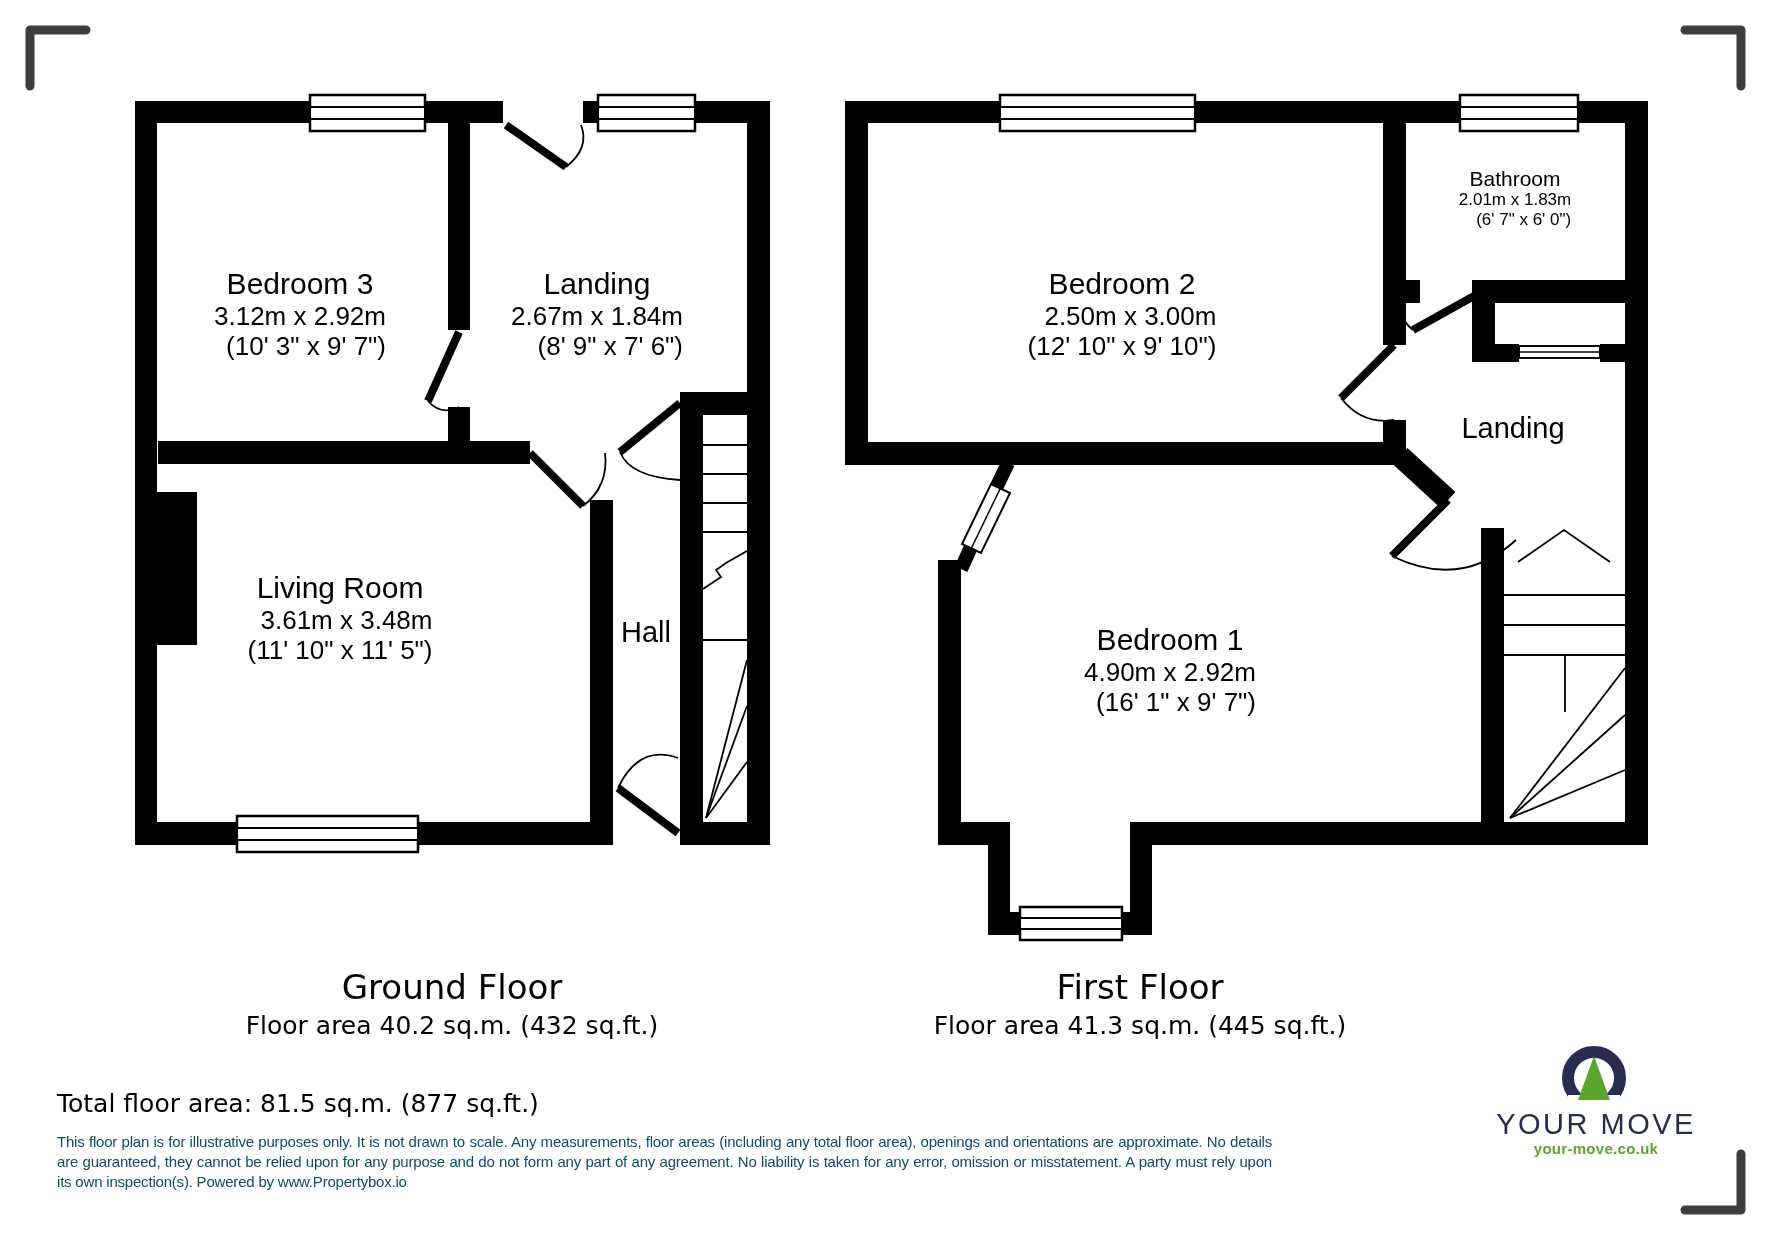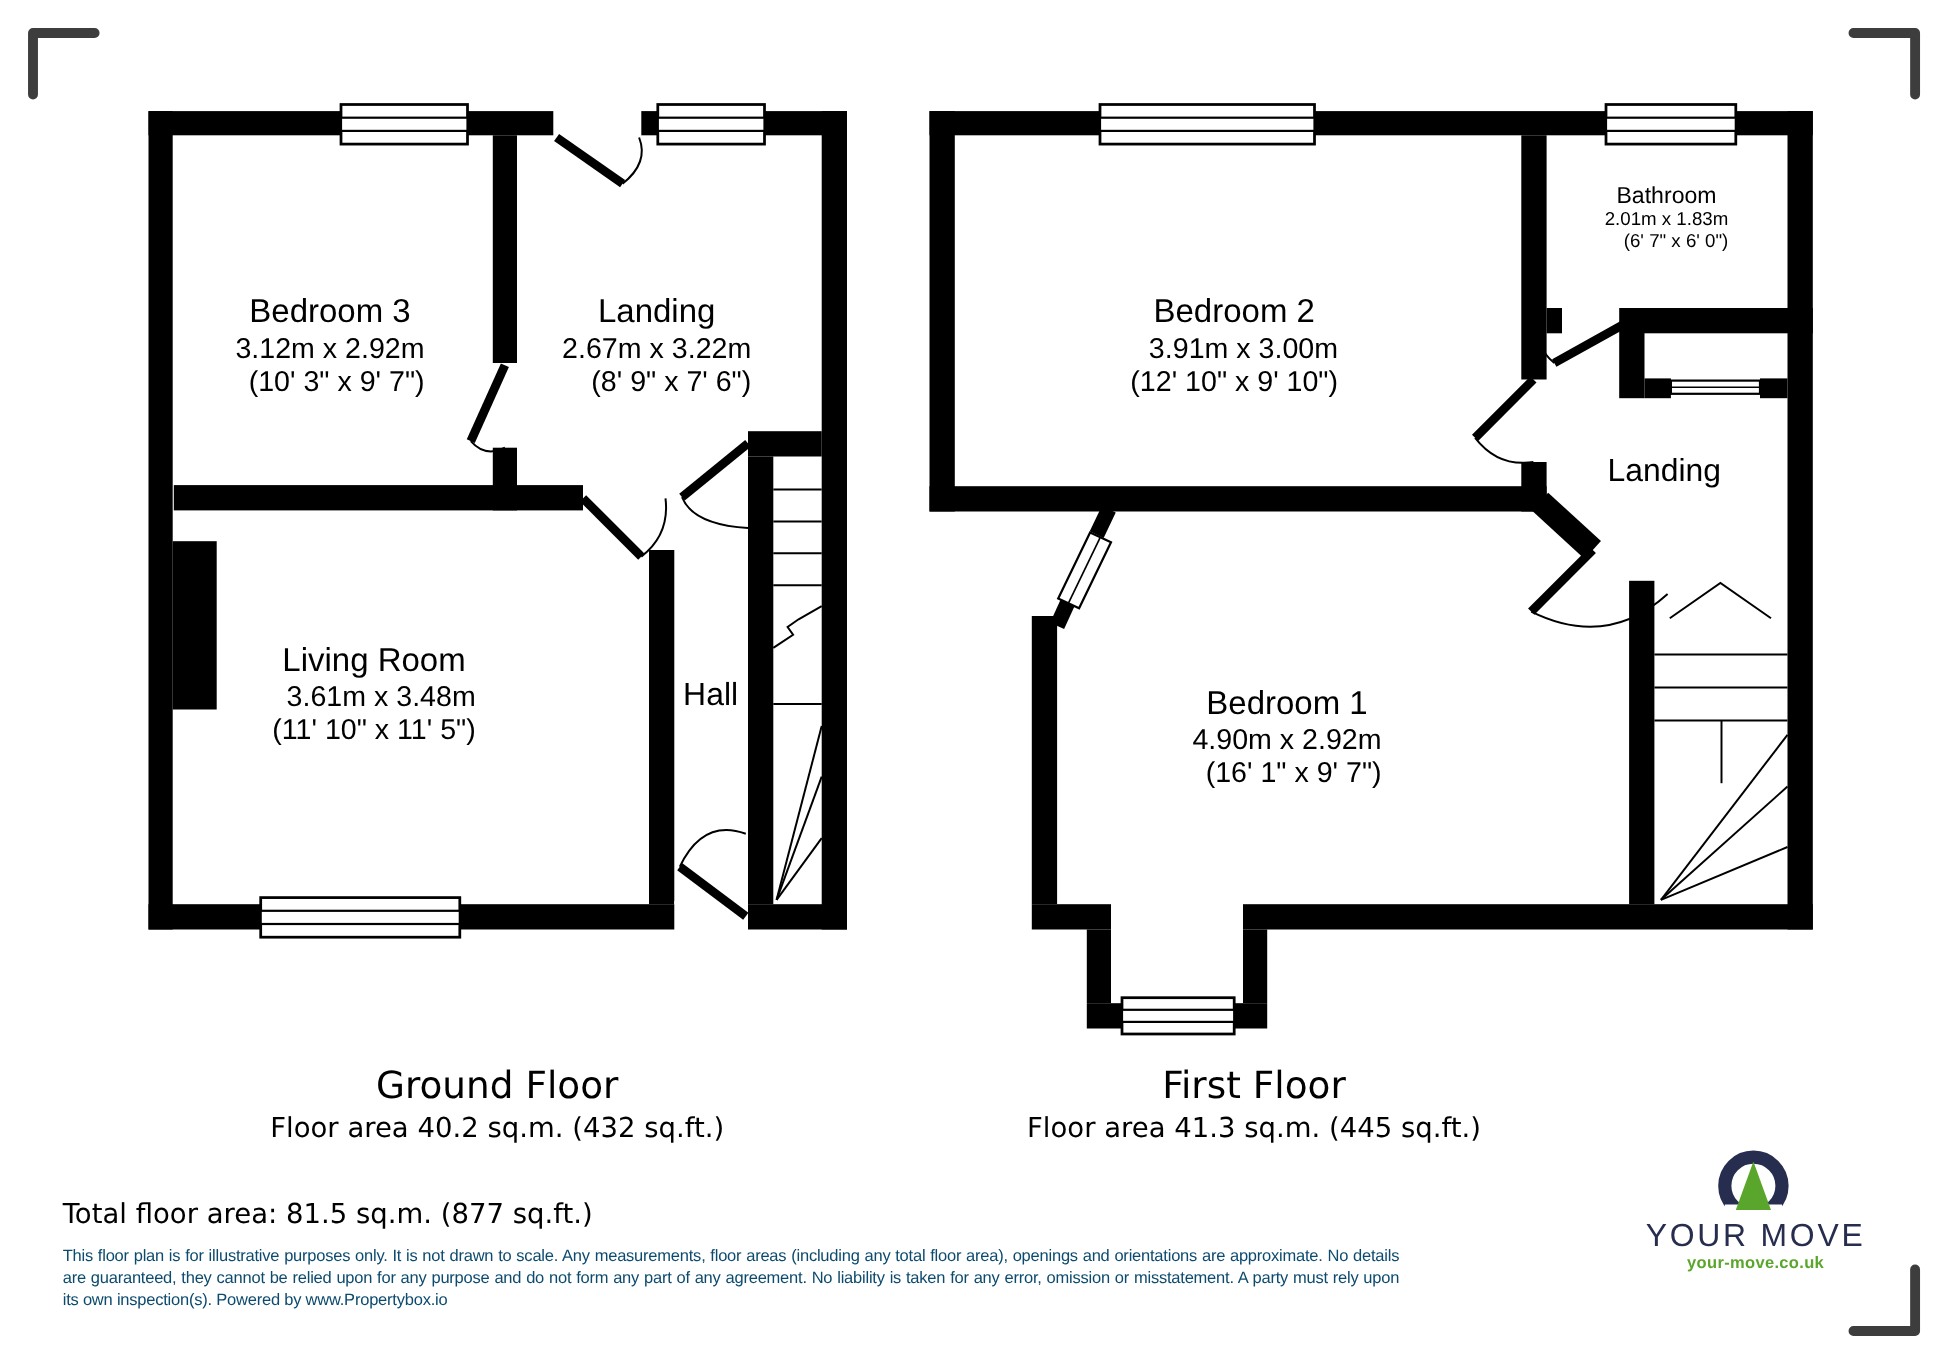--- a/index.html
+++ b/index.html
@@ -190,35 +190,35 @@
   </svg>
 
   <div class="abs center room-label" style="left:300px;top:314px">
     <div class="room-name">Bedroom 3</div>
     <div class="room-dim">3.12m x 2.92m</div>
     <div class="room-dim">(10' 3" x 9' 7")</div>
   </div>
 
   <div class="abs center room-label" style="left:597px;top:314px">
     <div class="room-name">Landing</div>
-    <div class="room-dim">2.67m x 3.22m</div>
+    <div class="room-dim">2.67m x 1.84m</div>
     <div class="room-dim">(8' 9" x 7' 6")</div>
   </div>
 
-  <div class="abs center room-label" style="left:340px;top:631px">
+  <div class="abs center room-label" style="left:340px;top:618px">
     <div class="room-name">Living Room</div>
     <div class="room-dim">3.61m x 3.48m</div>
     <div class="room-dim">(11' 10" x 11' 5")</div>
   </div>
 
   <div class="abs center single-name" style="left:646px;top:632px">Hall</div>
 
   <div class="abs center room-label" style="left:1122px;top:314px">
     <div class="room-name">Bedroom 2</div>
-    <div class="room-dim">3.91m x 3.00m</div>
+    <div class="room-dim">2.50m x 3.00m</div>
     <div class="room-dim">(12' 10" x 9' 10")</div>
   </div>
 
   <div class="abs center room-label small" style="left:1515px;top:198px">
     <div class="room-name">Bathroom</div>
     <div class="room-dim">2.01m x 1.83m</div>
     <div class="room-dim">(6' 7" x 6' 0")</div>
   </div>
 
   <div class="abs center room-label" style="left:1170px;top:670px">

